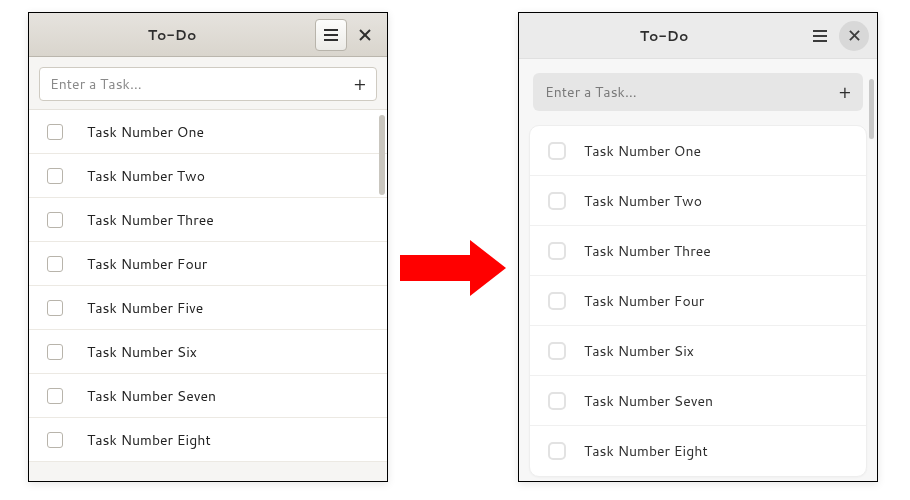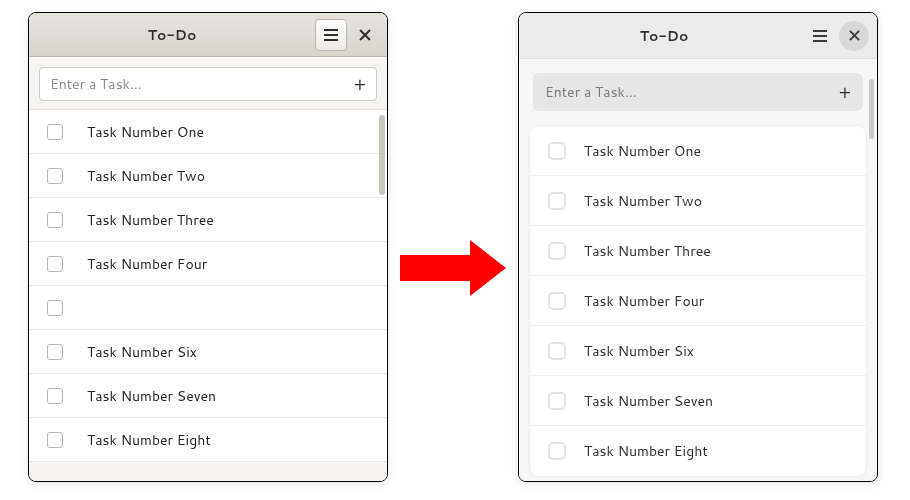--- a/index.html
+++ b/index.html
@@ -10,21 +10,21 @@
     body {
       font-family: -apple-system, BlinkMacSystemFont, "Cantarell", "Segoe UI", sans-serif;
       width: 910px;
       height: 500px;
       position: relative;
       background: #fff;
     }
     .window {
       position: absolute;
       border: 1px solid #000;
-      border-radius: 8px;
+      border-radius: 0;
       overflow: hidden;
       background: #fff;
       box-shadow: 0 2px 8px rgba(0,0,0,0.1);
     }
     .window-left {
       left: 28px;
       top: 12px;
       width: 360px;
       height: 470px;
     }
@@ -296,20 +296,21 @@
         <div class="row-left">
           <div class="chk"></div>
           <div class="label">Task Number Three</div>
         </div>
         <div class="row-left">
           <div class="chk"></div>
           <div class="label">Task Number Four</div>
         </div>
         <div class="row-left">
           <div class="chk"></div>
+          <div class="label">Task Number Five</div>
         </div>
         <div class="row-left">
           <div class="chk"></div>
           <div class="label">Task Number Six</div>
         </div>
         <div class="row-left">
           <div class="chk"></div>
           <div class="label">Task Number Seven</div>
         </div>
         <div class="row-left">

